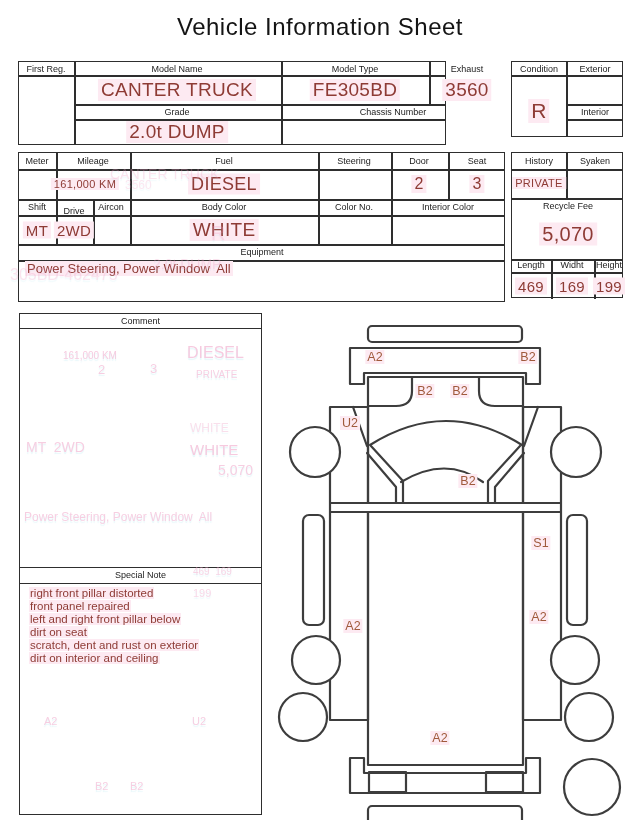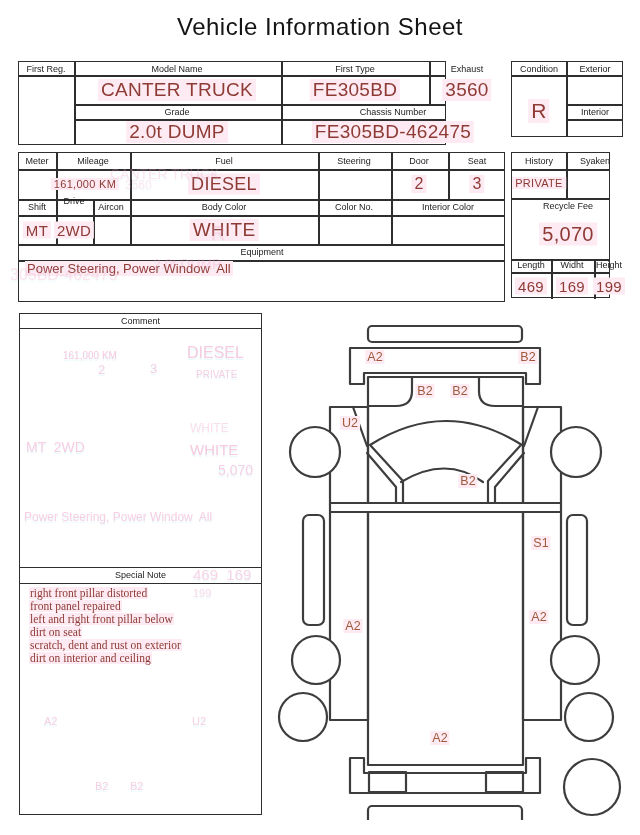--- a/index.html
+++ b/index.html
@@ -10,21 +10,21 @@
   .hlx-line{position:absolute;height:1.6px;background:#2e2e2e;}
   .lbl{position:absolute;transform:translate(-50%,-50%);font-size:9px;color:#1b1b1b;white-space:pre;}
   .cv{position:absolute;transform:translate(-50%,-50%);color:#8e3b35;background:#fdeaf2;padding:0 3px;white-space:pre;letter-spacing:.3px;}
   .f11{font-size:11px}.f15{font-size:15px}.f16{font-size:16px}.f18{font-size:18px}.f19{font-size:19px}.f20{font-size:20px}.f21{font-size:21px}
   .hdr{position:absolute;left:0;width:100%;height:15px;border-bottom:1.8px solid #2e2e2e;box-sizing:border-box;text-align:center;font-size:9px;padding-top:2px;color:#1b1b1b;}
   .hdr.mid{border-top:1.8px solid #2e2e2e;height:17px;}
   .hl-val{color:#8e3b35;background:#fdeaf2;padding:0 2px;}
   .firstreg{position:absolute;left:3px;top:27px;line-height:25px;font-size:19px;}
   .notes{position:absolute;left:9px;top:273px;}
   .note-line{font-size:11.5px;line-height:13px;white-space:pre;}
-  .note-line span{color:#8e3b35;background:#fdeaf2;padding:0 1px;font-family:Liberation Serif, serif;}
+  .note-line span{color:#8e3b35;background:#fdeaf2;padding:0 1px;}
   .equip{position:absolute;left:6px;top:108px;font-size:13px;color:#8e3b35;white-space:pre;}
   .equip span{background:#fdeaf2;padding:0 2px;}
   .diagram{position:absolute;left:270px;top:310px;width:360px;height:510px;}
   .diagram svg{position:absolute;left:0;top:0;}
   .ln{fill:none;stroke:#3d3d3d;stroke-width:2.2;stroke-linejoin:round;stroke-linecap:round;}
   .lnw{fill:#ffffff;stroke:#3d3d3d;stroke-width:2.2;}
   .dlabel{position:absolute;transform:translate(-50%,-50%);font-size:12.5px;color:#a05a3c;background:#fdeaf2;padding:0 2px;white-space:pre;}
   .ghost{position:absolute;color:#ef9fc5;white-space:pre;pointer-events:none;text-shadow:0 2px 1px rgba(150,222,235,.45);}
   .footer{position:absolute;left:0;top:818px;width:100%;text-align:center;font-size:9.5px;color:#3c3c3c;text-shadow:0 2px 0 rgba(246,170,205,.4);}
 </style>
@@ -38,30 +38,29 @@
   <div class="box" style="left:18px;top:61px;width:428px;height:84px">
     <div class="vl" style="left:55px;top:0;height:100%"></div>
     <div class="vl" style="left:262px;top:0;height:100%"></div>
     <div class="vl" style="left:410px;top:0;height:42px"></div>
     <div class="hlx-line" style="left:0;top:13px;right:0"></div>
     <div class="hlx-line" style="left:55px;top:42px;right:0"></div>
     <div class="hlx-line" style="left:55px;top:57px;right:0"></div>
 
     <div class="lbl" style="left:27px;top:7px">First Reg.</div>
     <div class="lbl" style="left:158px;top:7px">Model Name</div>
-    <div class="lbl" style="left:336px;top:7px">First Type</div>
+    <div class="lbl" style="left:336px;top:7px">Model Type</div>
     <div class="lbl" style="left:448px;top:7px">Exhaust</div>
     <div class="lbl" style="left:158px;top:50px">Grade</div>
     <div class="lbl" style="left:374px;top:50px">Chassis Number</div>
 
     <div class="cv f19" style="left:158px;top:28px">CANTER TRUCK</div>
     <div class="cv f19" style="left:336px;top:28px">FE305BD</div>
     <div class="cv f19" style="left:448px;top:28px">3560</div>
     <div class="cv f19" style="left:158px;top:70px">2.0t DUMP</div>
-    <div class="cv f19" style="left:374px;top:70px">FE305BD-462475</div>
   </div>
 
   <div class="box" style="left:511px;top:61px;width:112px;height:76px">
     <div class="vl" style="left:54px;top:0;height:100%"></div>
     <div class="hlx-line" style="left:0;top:13px;right:0"></div>
     <div class="hlx-line" style="left:54px;top:42px;right:0"></div>
     <div class="hlx-line" style="left:54px;top:57px;right:0"></div>
     <div class="lbl" style="left:27px;top:7px">Condition</div>
     <div class="lbl" style="left:83px;top:7px">Exterior</div>
     <div class="lbl" style="left:83px;top:50px">Interior</div>
@@ -87,35 +86,35 @@
     <div class="lbl" style="left:335px;top:8px">Steering</div>
     <div class="lbl" style="left:400px;top:8px">Door</div>
     <div class="lbl" style="left:458px;top:8px">Seat</div>
 
     <div class="cv f11" style="left:66px;top:31px">161,000 KM</div>
     <div class="cv f18" style="left:205px;top:31px">DIESEL</div>
     <div class="cv f16" style="left:400px;top:31px">2</div>
     <div class="cv f16" style="left:458px;top:31px">3</div>
 
     <div class="lbl" style="left:18px;top:54px">Shift</div>
-    <div class="lbl" style="left:55px;top:48px">Drive</div>
+    <div class="lbl" style="left:55px;top:58px">Drive</div>
     <div class="lbl" style="left:92px;top:54px">Aircon</div>
     <div class="lbl" style="left:205px;top:54px">Body Color</div>
     <div class="lbl" style="left:335px;top:54px">Color No.</div>
     <div class="lbl" style="left:429px;top:54px">Interior Color</div>
 
     <div class="cv f15" style="left:18px;top:77px">MT</div>
     <div class="cv f15" style="left:55px;top:77px">2WD</div>
     <div class="cv f19" style="left:205px;top:77px">WHITE</div>
 
     <div class="lbl" style="left:243px;top:99px">Equipment</div>
     <div class="equip"><span>Power Steering, Power Window  All</span></div>
   </div>
 
-  <div class="box" style="left:511px;top:152px;width:99px;height:146px">
+  <div class="box" style="left:511px;top:152px;width:112px;height:146px">
     <div class="vl" style="left:54px;top:0;height:45px"></div>
     <div class="hlx-line" style="left:0;top:16px;right:0"></div>
     <div class="hlx-line" style="left:0;top:45px;right:0"></div>
     <div class="hlx-line" style="left:0;top:106px;right:0"></div>
     <div class="hlx-line" style="left:0;top:119px;right:0"></div>
     <div class="vl" style="left:39px;top:106px;height:40px"></div>
     <div class="vl" style="left:82px;top:106px;height:40px"></div>
 
     <div class="lbl" style="left:27px;top:8px">History</div>
     <div class="lbl" style="left:83px;top:8px">Syaken</div>
@@ -221,19 +220,19 @@
     <span class="ghost" style="left: 63px; top: 350px; font-size: 10px; opacity: 0.55;">161,000 KM</span>
     <span class="ghost" style="left: 98px; top: 362px; font-size: 13px; opacity: 0.5;">2</span>
     <span class="ghost" style="left: 150px; top: 361px; font-size: 13px; opacity: 0.5;">3</span>
     <span class="ghost" style="left: 187px; top: 344px; font-size: 16px; opacity: 0.55;">DIESEL</span>
     <span class="ghost" style="left: 196px; top: 369px; font-size: 10px; opacity: 0.5;">PRIVATE</span>
     <span class="ghost" style="left: 26px; top: 439px; font-size: 14px; opacity: 0.5;">MT  2WD</span>
     <span class="ghost" style="left: 190px; top: 421px; font-size: 12px; opacity: 0.33;">WHITE</span>
     <span class="ghost" style="left: 190px; top: 441px; font-size: 15px; opacity: 0.55;">WHITE</span>
     <span class="ghost" style="left: 218px; top: 462px; font-size: 14px; opacity: 0.5;">5,070</span>
     <span class="ghost" style="left: 24px; top: 510px; font-size: 12px; opacity: 0.5;">Power Steering, Power Window  All</span>
-    <span class="ghost" style="left: 193px; top: 566px; font-size: 15px; opacity: 0.45;">469  169</span>
+    <span class="ghost" style="left: 193px; top: 566px; font-size: 10px; opacity: 0.45;">469  169</span>
     <span class="ghost" style="left: 193px; top: 587px; font-size: 11px; opacity: 0.4;">199</span>
     <span class="ghost" style="left: 44px; top: 715px; font-size: 11px; opacity: 0.5;">A2</span>
     <span class="ghost" style="left: 192px; top: 715px; font-size: 11px; opacity: 0.5;">U2</span>
     <span class="ghost" style="left: 95px; top: 780px; font-size: 11px; opacity: 0.5;">B2</span>
     <span class="ghost" style="left: 130px; top: 780px; font-size: 11px; opacity: 0.5;">B2</span>
   </div>
 
 </body></html>

